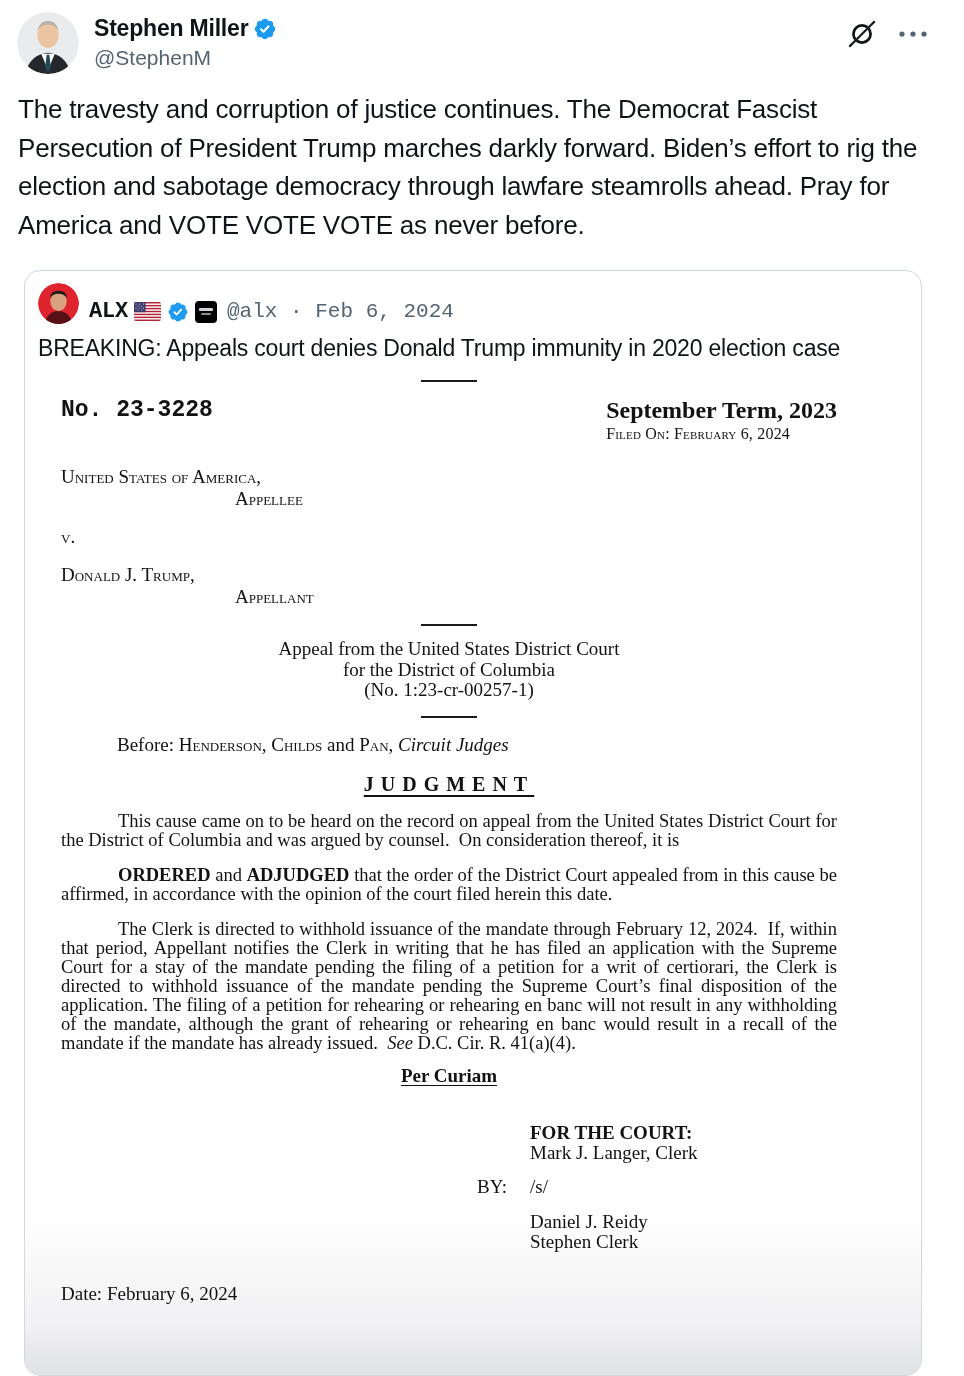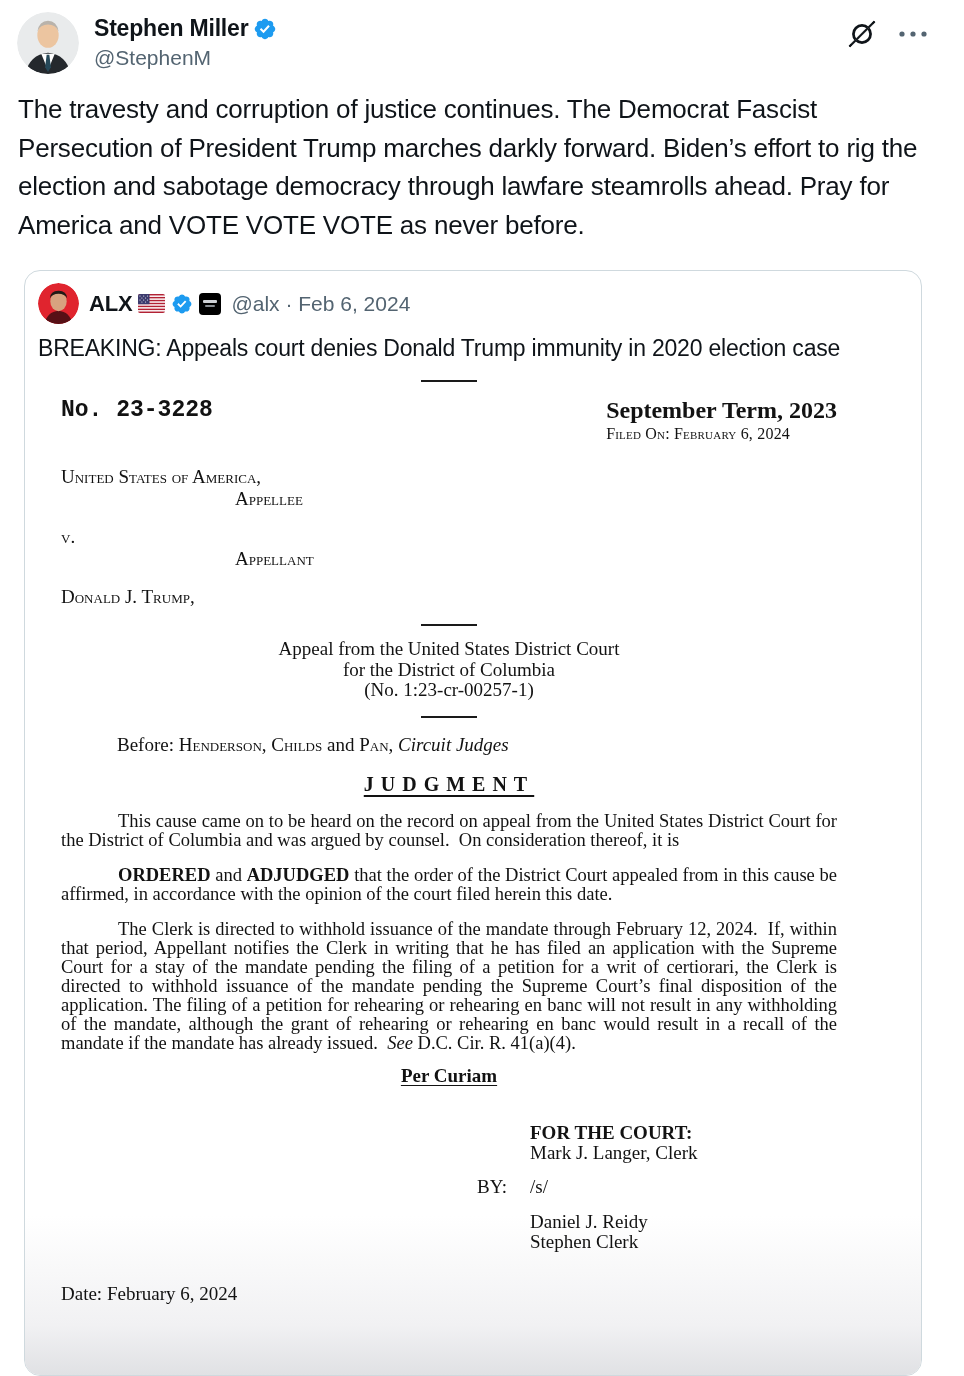--- a/index.html
+++ b/index.html
@@ -22,21 +22,21 @@
   
   .tweet-text {
     margin:16px 18px 0 18px; font-size:26px; line-height:38.5px;
     letter-spacing:-0.2px; color:#0f1419; white-space:pre-wrap;
   }
   
   .quote-card {
     margin:26px 0 0 24px; width:898px; border:1px solid #cfd9de;
     border-radius:16px; overflow:hidden; cursor:pointer; background:#fff;
   }
-  .quote-header { display:flex; align-items:center; padding:12px 14px 0 13px; }
+  .quote-header { display:flex; align-items:flex-end; padding:12px 14px 0 13px;font-family:Liberation Mono, monospace; }
   .avatar-sm { width:41px; height:41px; border-radius:50%; overflow:hidden; flex:0 0 41px; }
   .quote-name-row { display:flex; align-items:center; gap:6px; margin-left:10px; min-width:0; }
   .quote-name { font-size:22px; font-weight:700; letter-spacing:-0.2px; }
   .flag { width:27px; height:19px; border-radius:2px; }
   .verified-sm { width:22px; height:22px; }
   .affiliate { width:22px; height:22px; border-radius:4px; background:#000; display:flex; flex-direction:column; justify-content:center; align-items:center; gap:2px; }
   .affiliate i { display:block; width:14px; height:3px; background:#cfd2d6; border-radius:1px; }
   .affiliate i.short { width:10px; height:2px; background:#8a8f94; }
   .quote-handle { font-size:21px; color:#536471; margin-left:4px; white-space:nowrap; }
   .quote-text { padding:8px 16px 0 13px; font-size:23px; line-height:32px; letter-spacing:-0.2px; color:#0f1419; }
@@ -200,22 +200,22 @@
         <div class="term-block">
           <div class="term">September Term, 2023</div>
           <div class="filed">Filed On: February 6, 2024</div>
         </div>
       </div>
 
       <div class="caption">
         <div class="sc">United States of America,</div>
         <div class="sc cap-role">Appellee</div>
         <div class="sc versus">v.</div>
+        <div class="sc cap-name2">Donald J. Trump,</div>
         <div class="sc cap-role">Appellant</div>
-        <div class="sc cap-name2">Donald J. Trump,</div>
       </div>
 
       <div class="doc-rule rule-2"></div>
 
       <div class="appeal-block">
         <div>Appeal from the United States District Court</div>
         <div>for the District of Columbia</div>
         <div>(No. 1:23-cr-00257-1)</div>
       </div>
 

